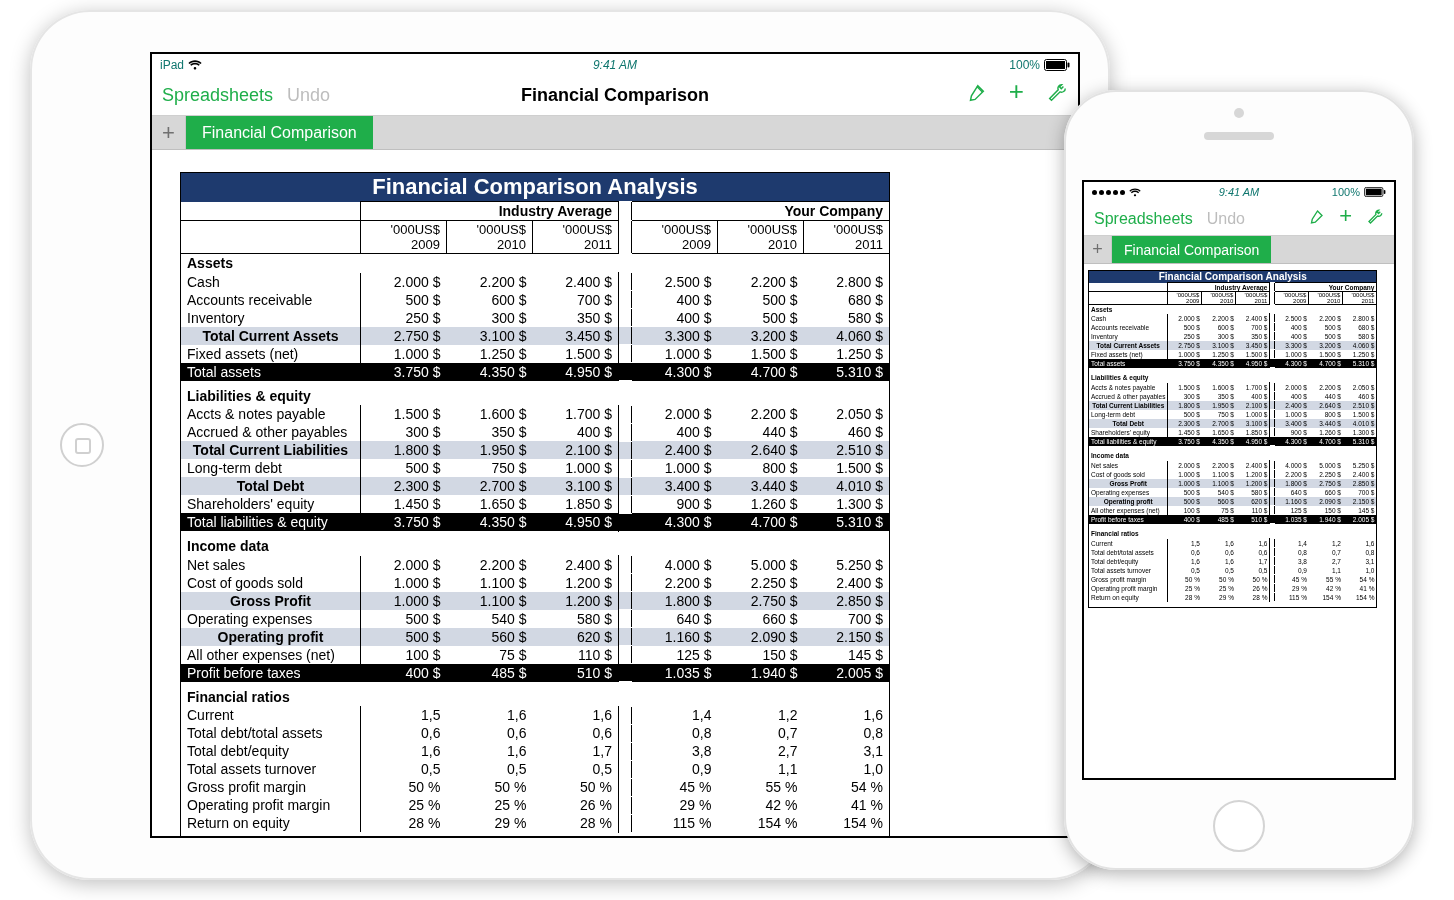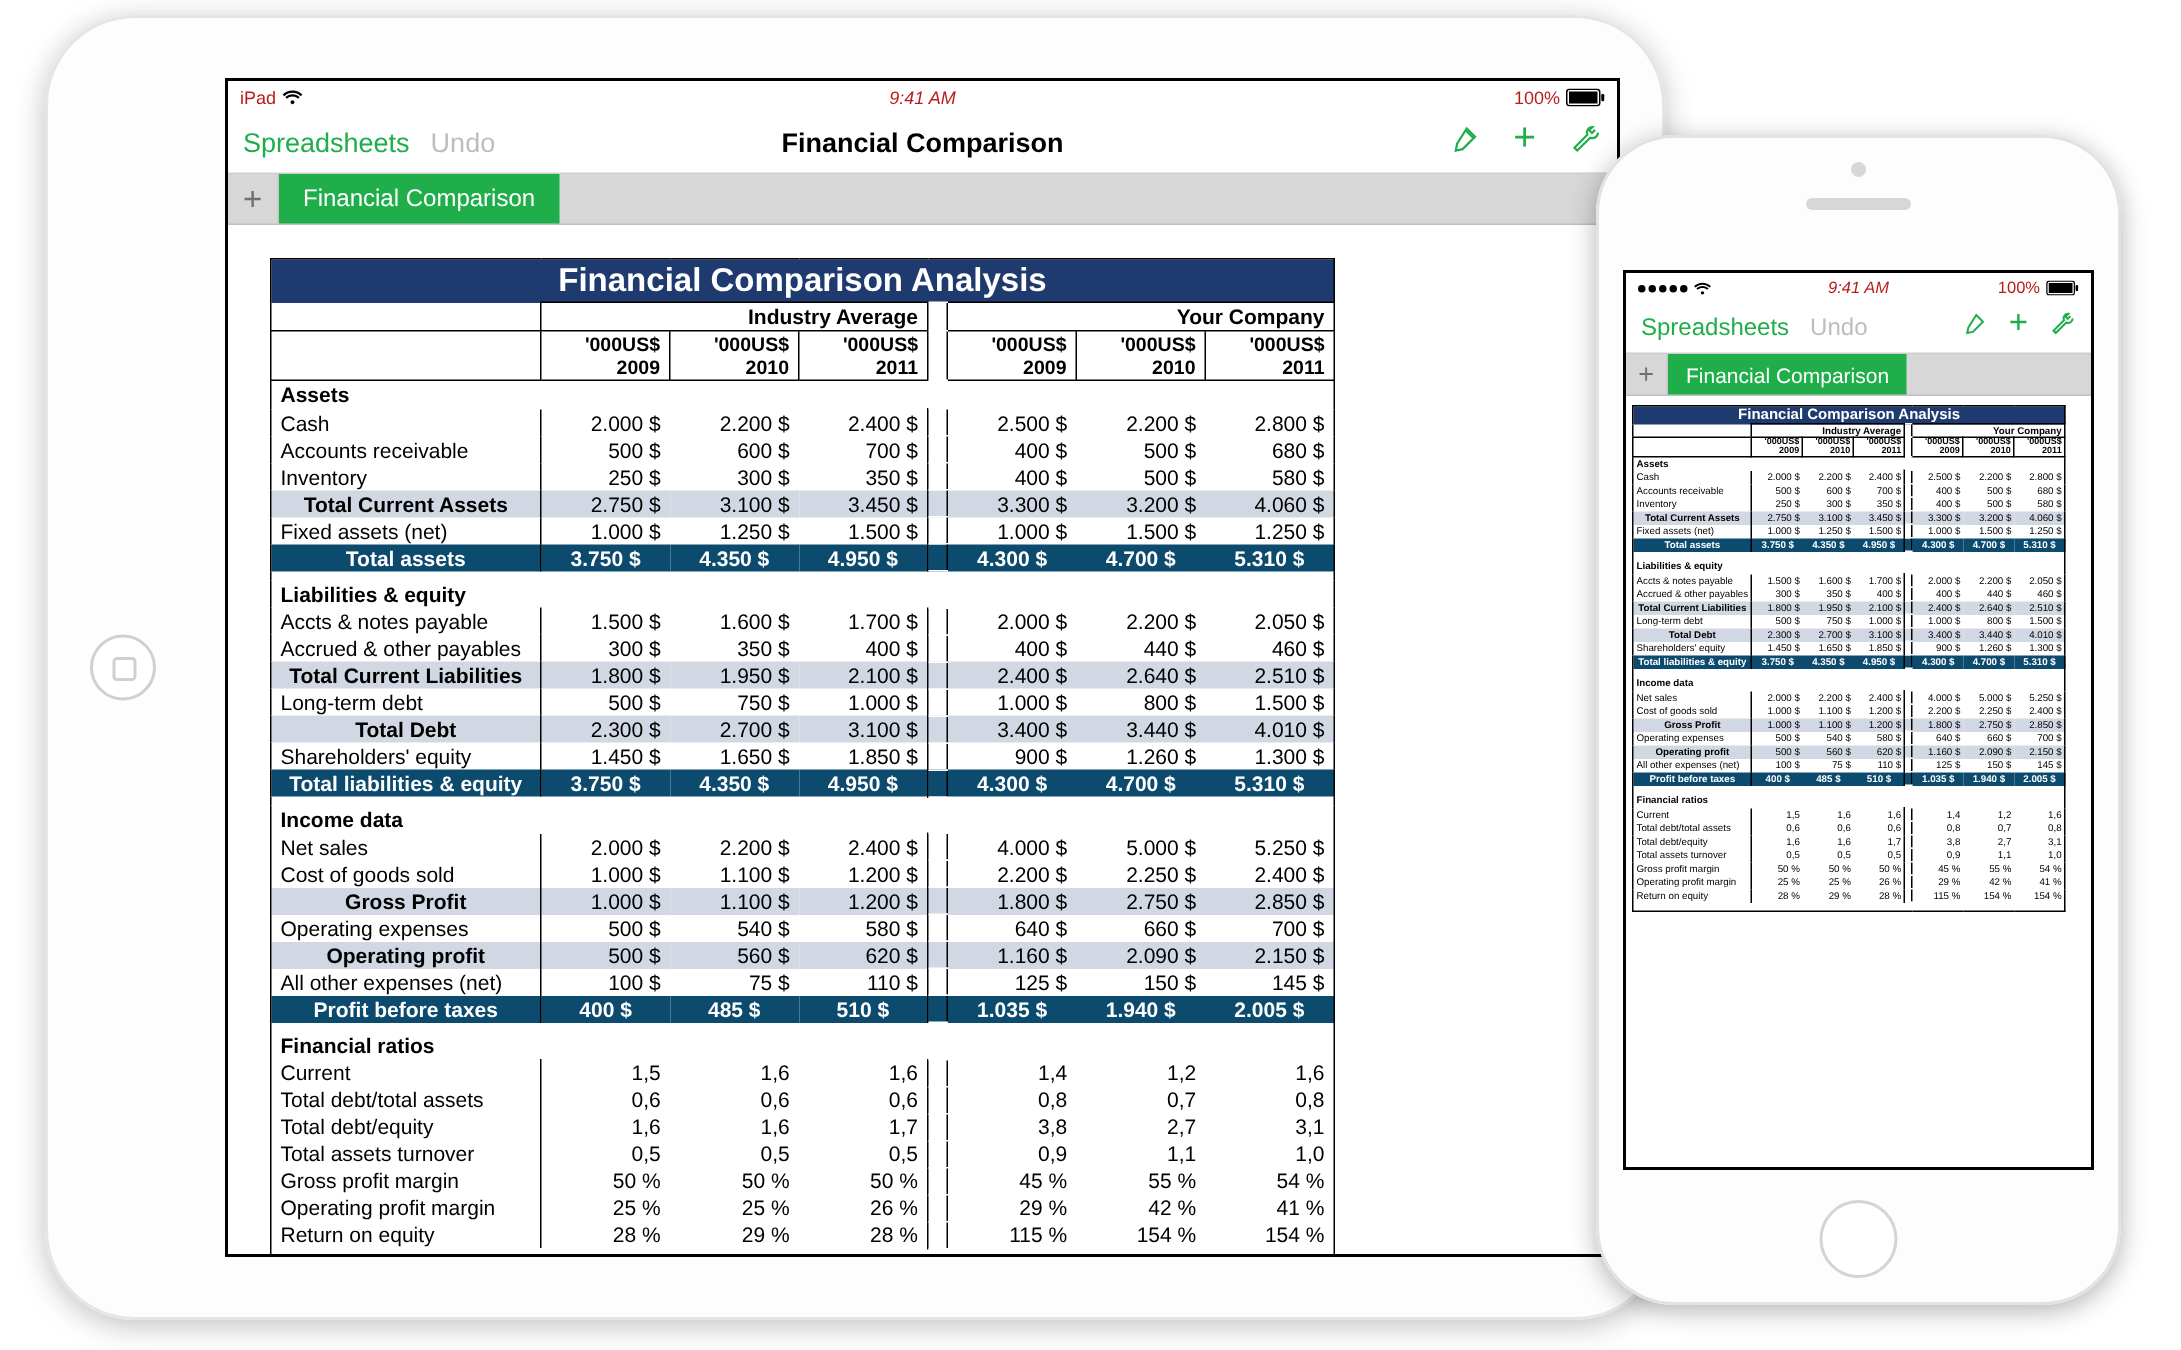--- a/index.html
+++ b/index.html
@@ -49,21 +49,21 @@
   }
 
   
   .statusbar {
     height: 22px;
     display: flex;
     align-items: center;
     justify-content: space-between;
     font-size: 12px;
     padding: 0 8px;
-    color: #b91c1c;
+    color: #0f766e;
     font-weight: 400;
   }
   .statusbar .center { position:absolute; left:0; right:0; text-align:center; pointer-events:none;font-style:italic; }
   .statusbar .left, .statusbar .right { display:flex; align-items:center; gap:4px; z-index:1;}
   .wifi-ico svg, .batt-ico svg { display:block; }
 
   
   .apptoolbar {
     height: 40px;
     display:flex;
@@ -133,27 +133,27 @@
   }
   .grp-head td.grp {
     font-weight:700; text-align:right;
     border:1px solid #000;
   }
   .col-head td {
     font-weight:700; text-align:right;
     border:1px solid #000;
     font-size:13px;
   }
-  .col-head td .sub { display:block; font-weight:700;}
+  .col-head td .sub { display:block; font-weight:400;}
   .sec td.label { font-weight:700; }
   .num { text-align:right; }
   .lbl { text-align:left; }
   .row-sub td { background:#d2d8e3; }
   .row-sub td.label { font-weight:700;text-align:center; }
-  .row-total td { background:#0c4a6e; color:#fff; font-weight:700;text-align:center; }
+  .row-total td { background:#000000; color:#fff; font-weight:400; }
   .box-l { border-left:1px solid #000; }
   .box-r { border-right:1px solid #000; }
   .box-t { border-top:1px solid #000; }
   .box-b { border-bottom:1px solid #000; }
   td.gap { width:8px; border-top:1px solid #fff; border-bottom:1px solid #fff; }
   td.lead { width:180px; }
   td.val  { width:86px; }
 
   
   .iphone {

